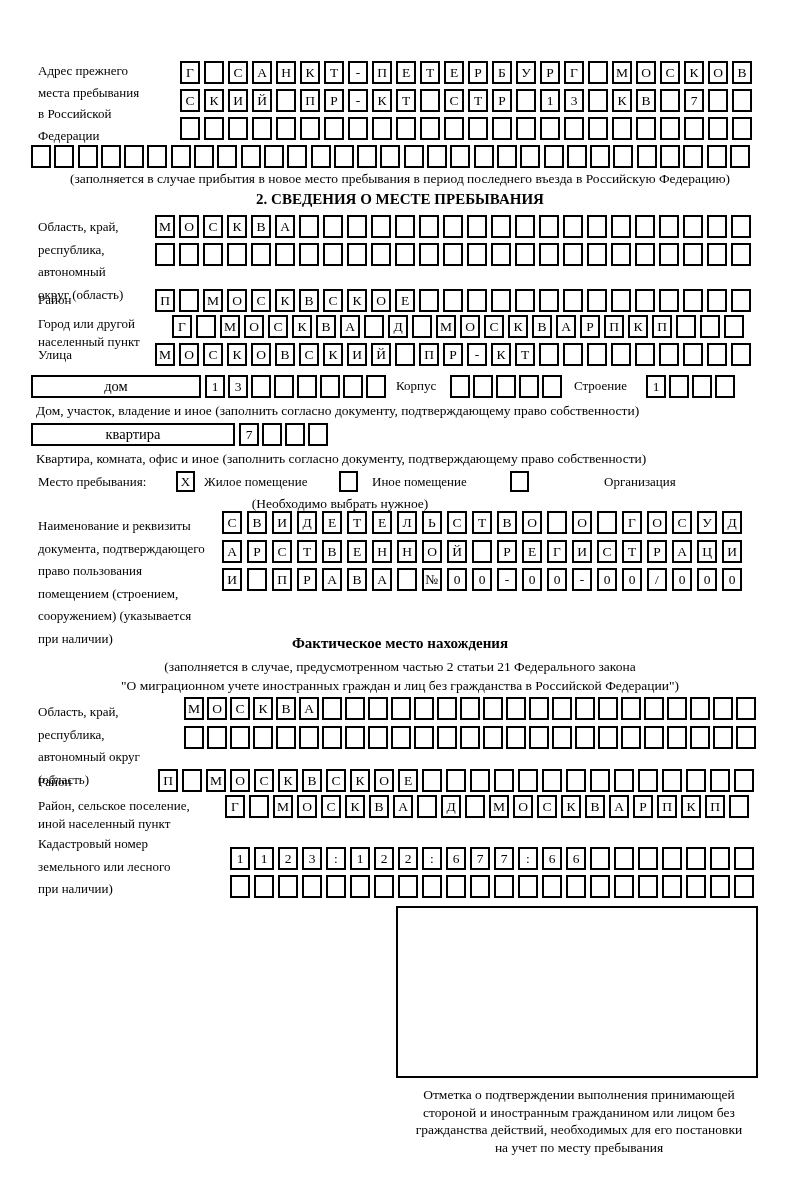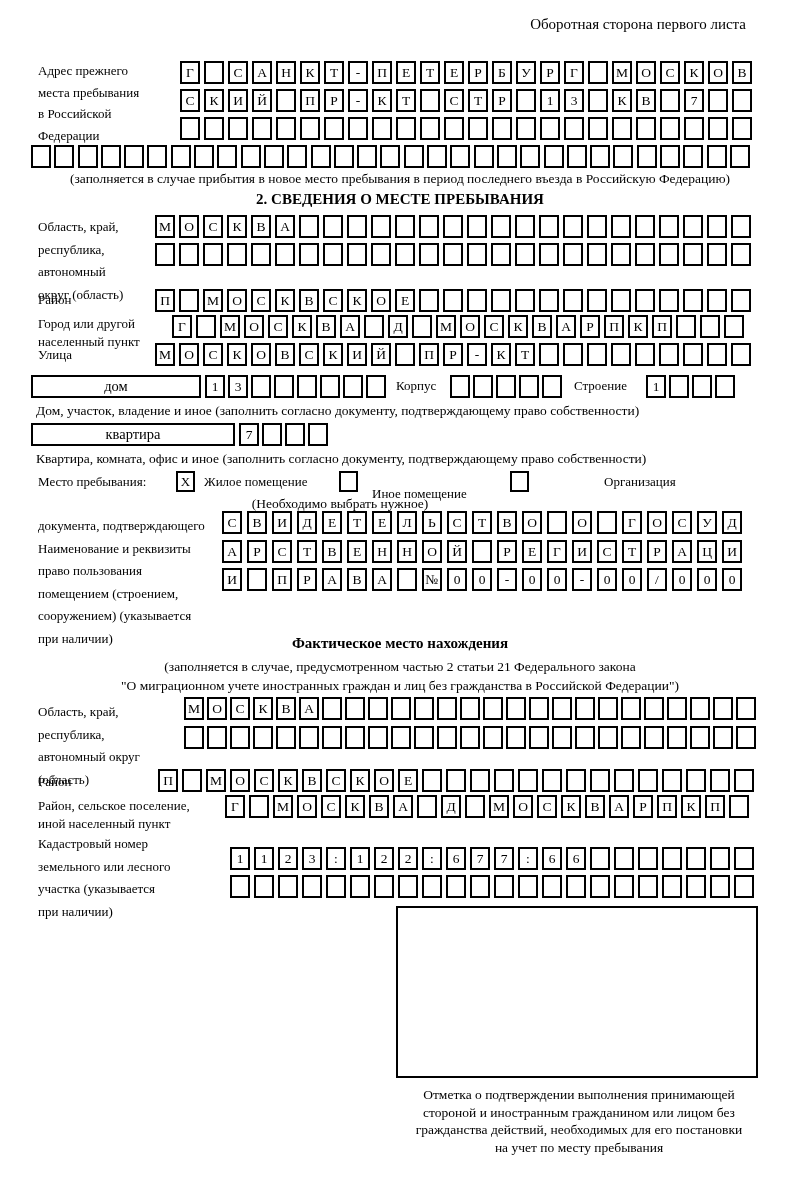--- a/index.html
+++ b/index.html
@@ -23,21 +23,20 @@
   .field-box { border:2px solid #000; height:23px; background:#fff;
                display:flex; align-items:center; justify-content:center; font-size:14.5px; }
   .stamp { border:2px solid #000; background:#fff; }
   .hdr { font-size:15px; }
 </style>
 </head>
 <body>
 
 <div class="page">
 
-  <div class="abs hdr" style="left:400px; top:16px; width:346px; text-align:right;">Оборотная сторона первого листа</div>
 
   <div class="abs lbl lh21" style="left:38px; top:60px; width:145px;">
     <div>Адрес прежнего</div>
     <div>места пребывания</div>
     <div>в Российской</div>
     <div>Федерации</div>
   </div>
   <div class="abs cells g4" style="left:180px; top:61px;">
       <span class="box">Г</span>
       <span class="box"></span>
@@ -337,28 +336,28 @@
       <span class="box"></span>
       <span class="box"></span>
       <span class="box"></span>
     </div>
   <div class="abs cap" style="left:36px; top:451px;">Квартира, комната, офис и иное (заполнить согласно документу, подтверждающему право собственности)</div>
 
   <div class="abs lbl" style="left:38px; top:474px;">Место пребывания:</div>
   <div class="abs chk" style="left:176px; top:471px;">X</div>
   <div class="abs lbl" style="left:204px; top:474px;">Жилое помещение</div>
   <div class="abs chk" style="left:339px; top:471px;"></div>
-  <div class="abs lbl" style="left:372px; top:474px;margin-top:12px;">Иное помещение</div>
+  <div class="abs lbl" style="left:372px; top:474px;">Иное помещение</div>
   <div class="abs chk" style="left:510px; top:471px;"></div>
   <div class="abs lbl" style="left:556px; top:474px;margin-left:48px;">Организация</div>
   <div class="abs cap center" style="left:180px; top:496px; width:320px;">(Необходимо выбрать нужное)</div>
 
   <div class="abs lbl lh22" style="left:38px; top:515px; width:190px;">
+    <div>Наименование и реквизиты</div>
     <div>документа, подтверждающего</div>
-    <div>Наименование и реквизиты</div>
     <div>право пользования</div>
     <div>помещением (строением,</div>
     <div>сооружением) (указывается</div>
     <div>при наличии)</div>
   </div>
   <div class="abs cells g5" style="left:222px; top:511px;">
       <span class="box">С</span>
       <span class="box">В</span>
       <span class="box">И</span>
       <span class="box">Д</span>
@@ -546,21 +545,20 @@
       <span class="box">Р</span>
       <span class="box">П</span>
       <span class="box">К</span>
       <span class="box">П</span>
       <span class="box"></span>
     </div>
 
   <div class="abs lbl lh22" style="left:38px; top:833px; width:185px;">
     <div>Кадастровый номер</div>
     <div>земельного или лесного</div>
-    <div>участка (указывается</div>
     <div>при наличии)</div>
   </div>
   <div class="abs cells g4" style="left:230px; top:847px;">
       <span class="box">1</span>
       <span class="box">1</span>
       <span class="box">2</span>
       <span class="box">3</span>
       <span class="box">:</span>
       <span class="box">1</span>
       <span class="box">2</span>

